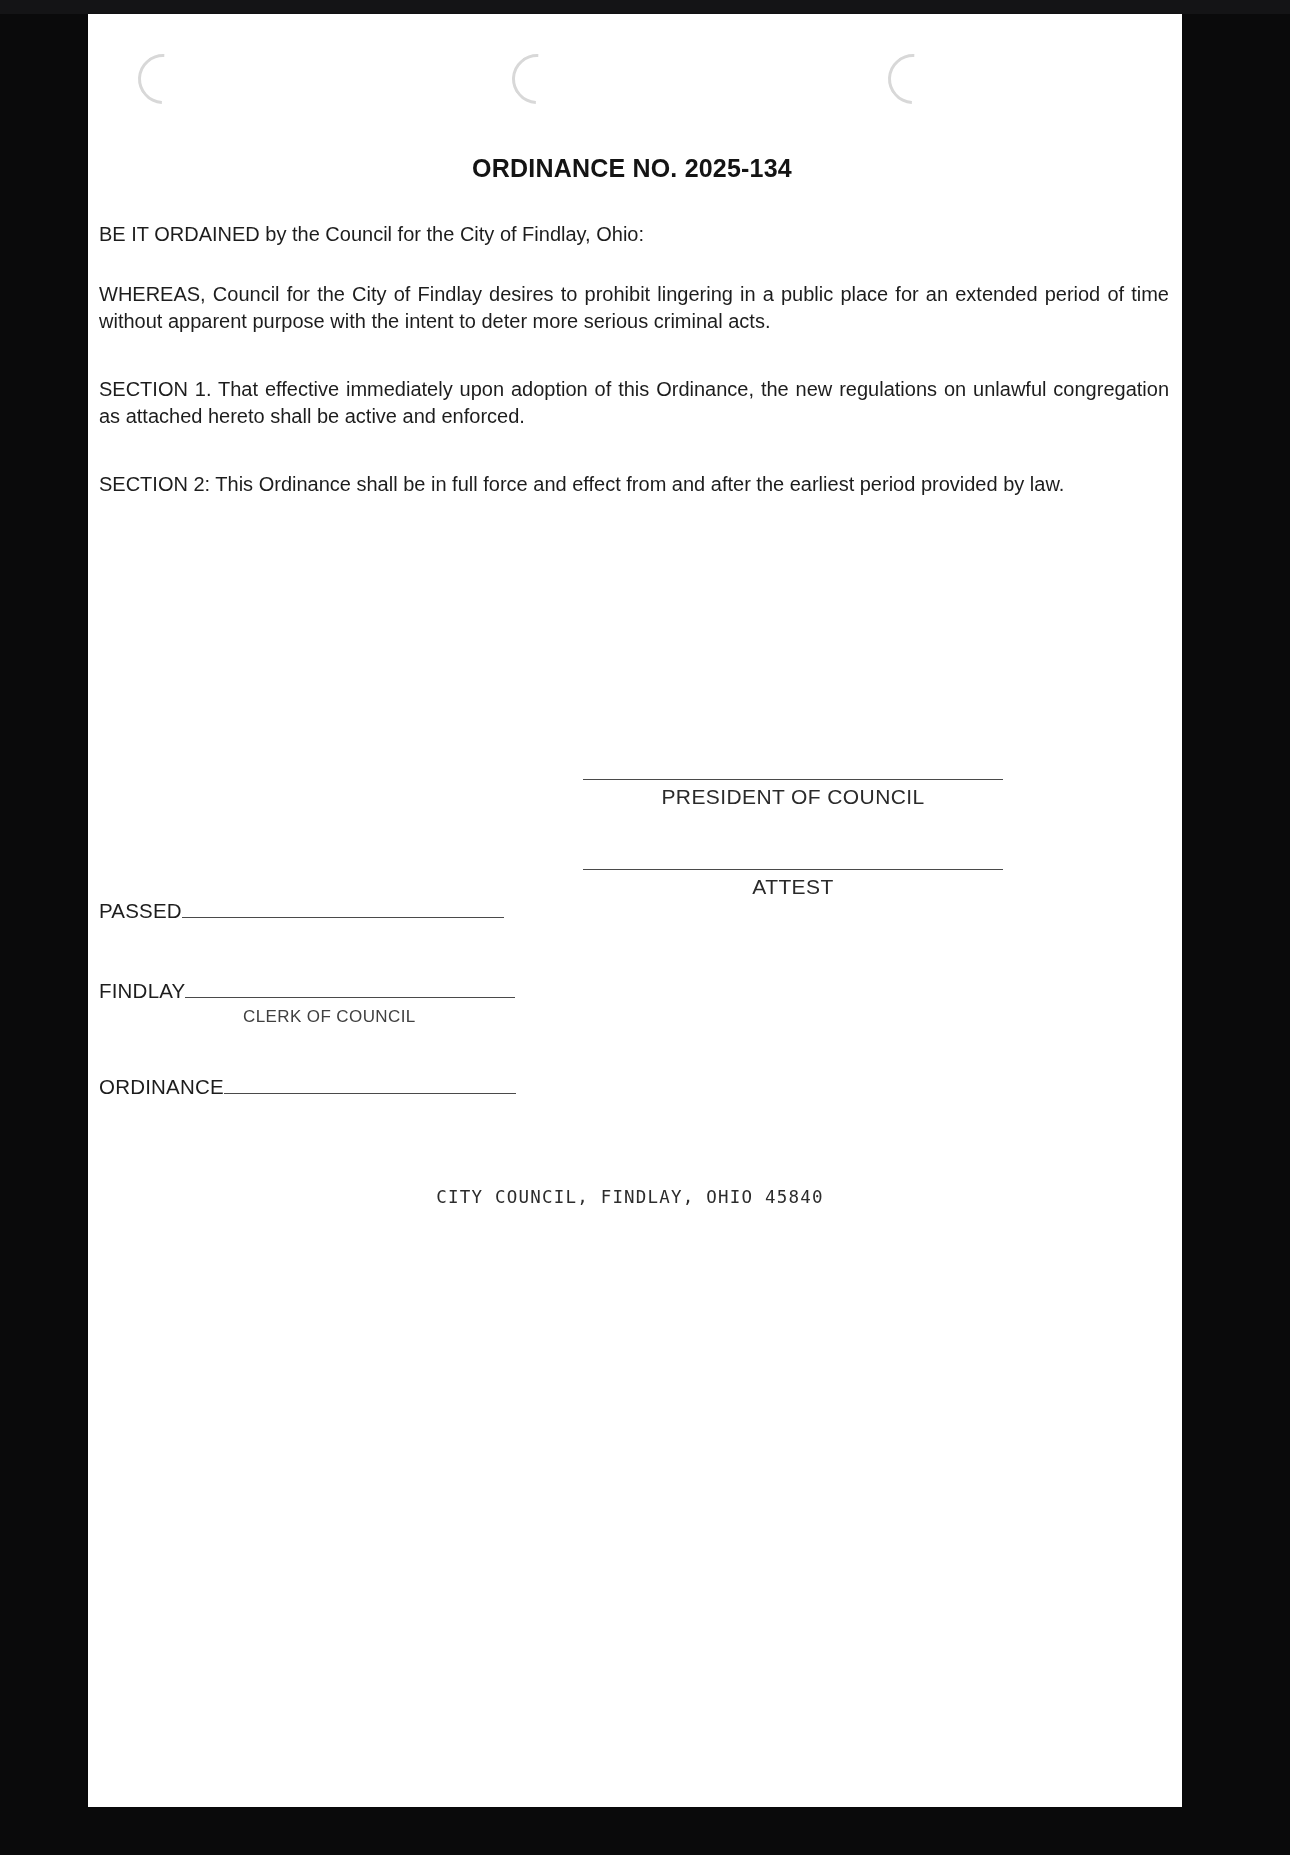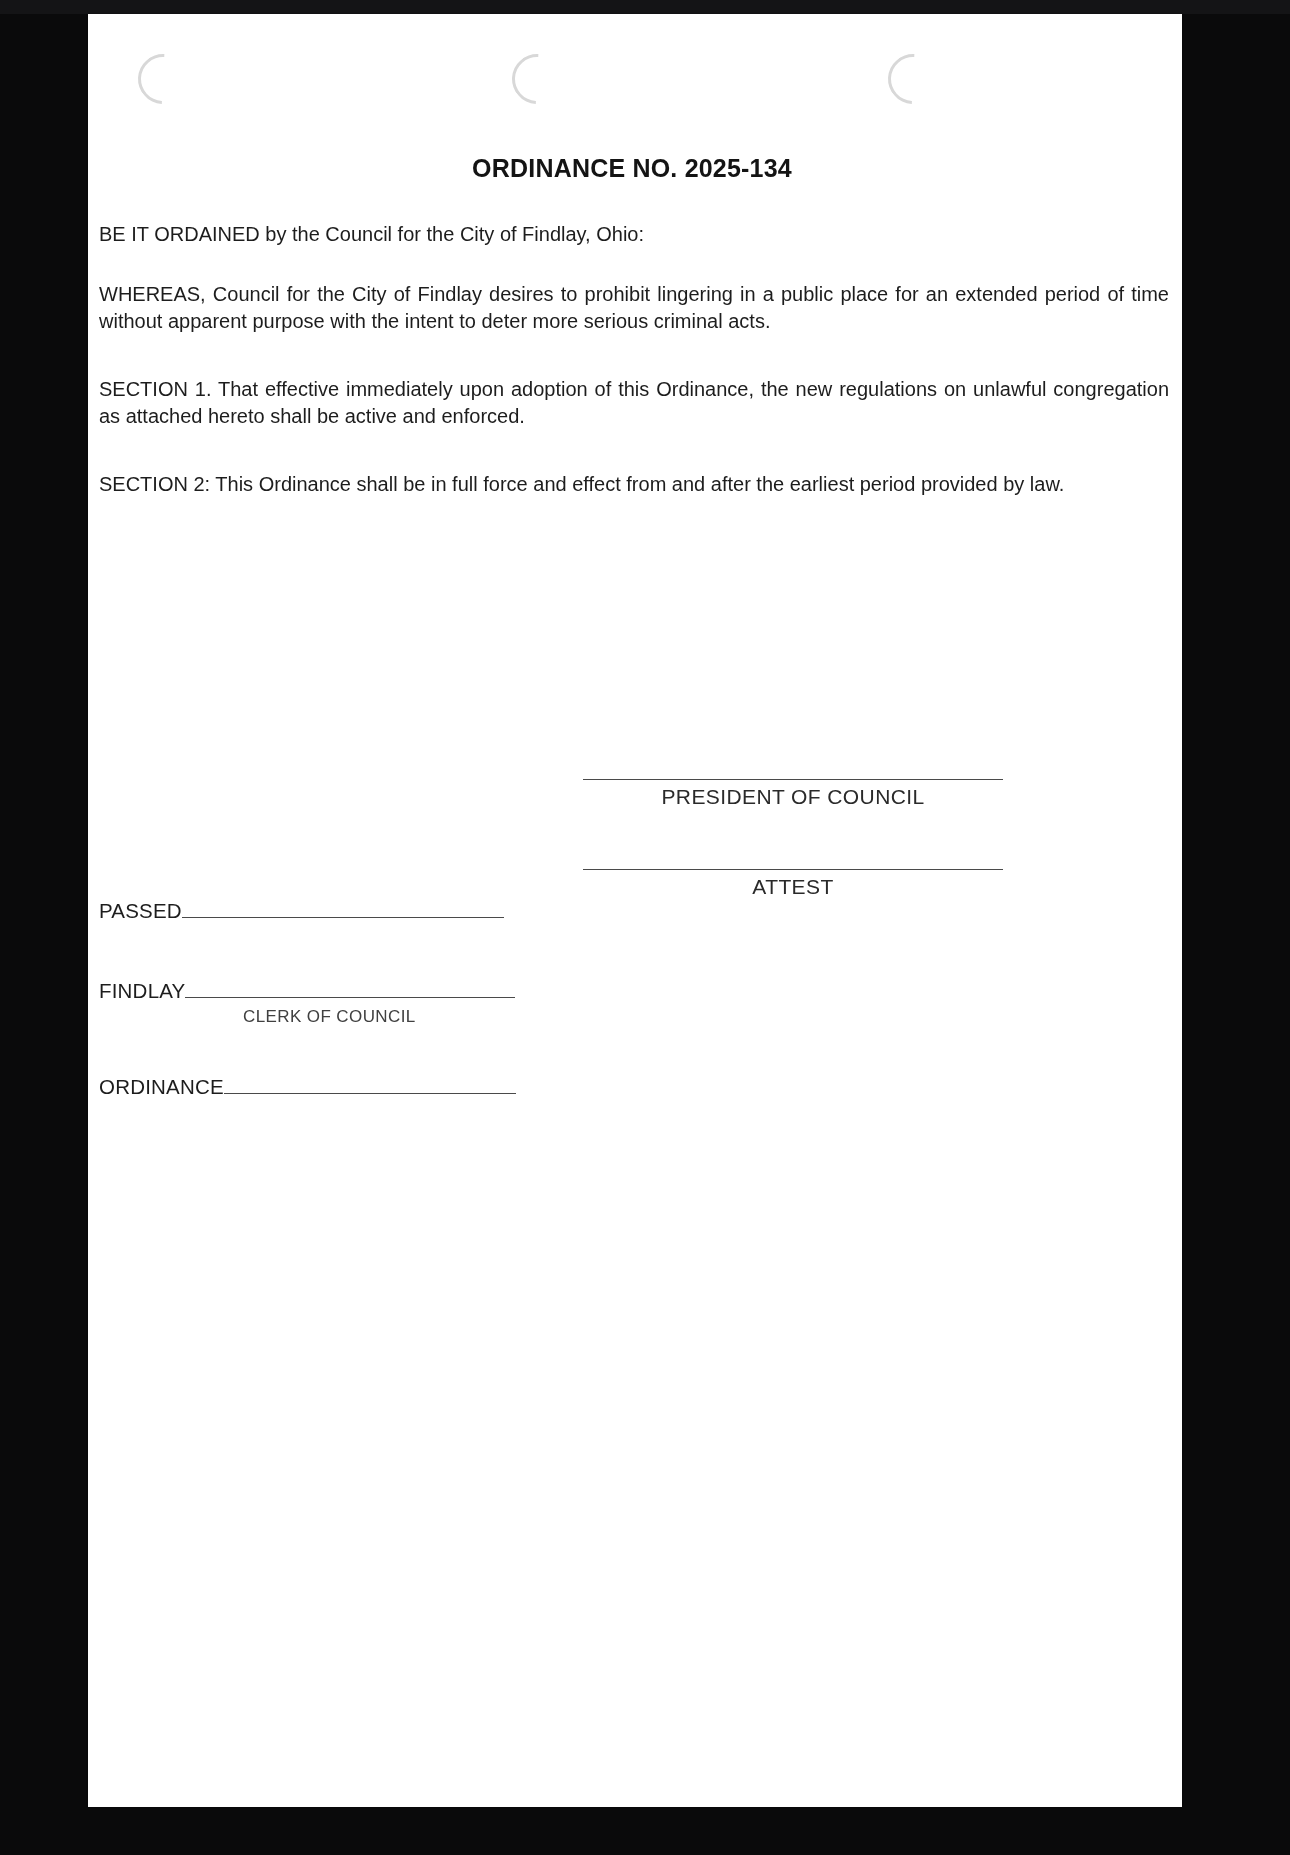--- a/index.html
+++ b/index.html
@@ -236,18 +236,19 @@
           <div id="clerk-caption">CLERK OF COUNCIL</div>
 
           <div class="blank-row" id="row-approved">
             <span class="label">ORDINANCE</span><span class="blank-line w-290"></span>
           </div>
 
         </div>
 
       </div>
 
+      <div id="doc-footer">CITY COUNCIL, FINDLAY, OHIO 45840</div>
 
     </div>
   </div>
 
   <div id="bottom-band"></div>
 </div>
 
 </body></html>

